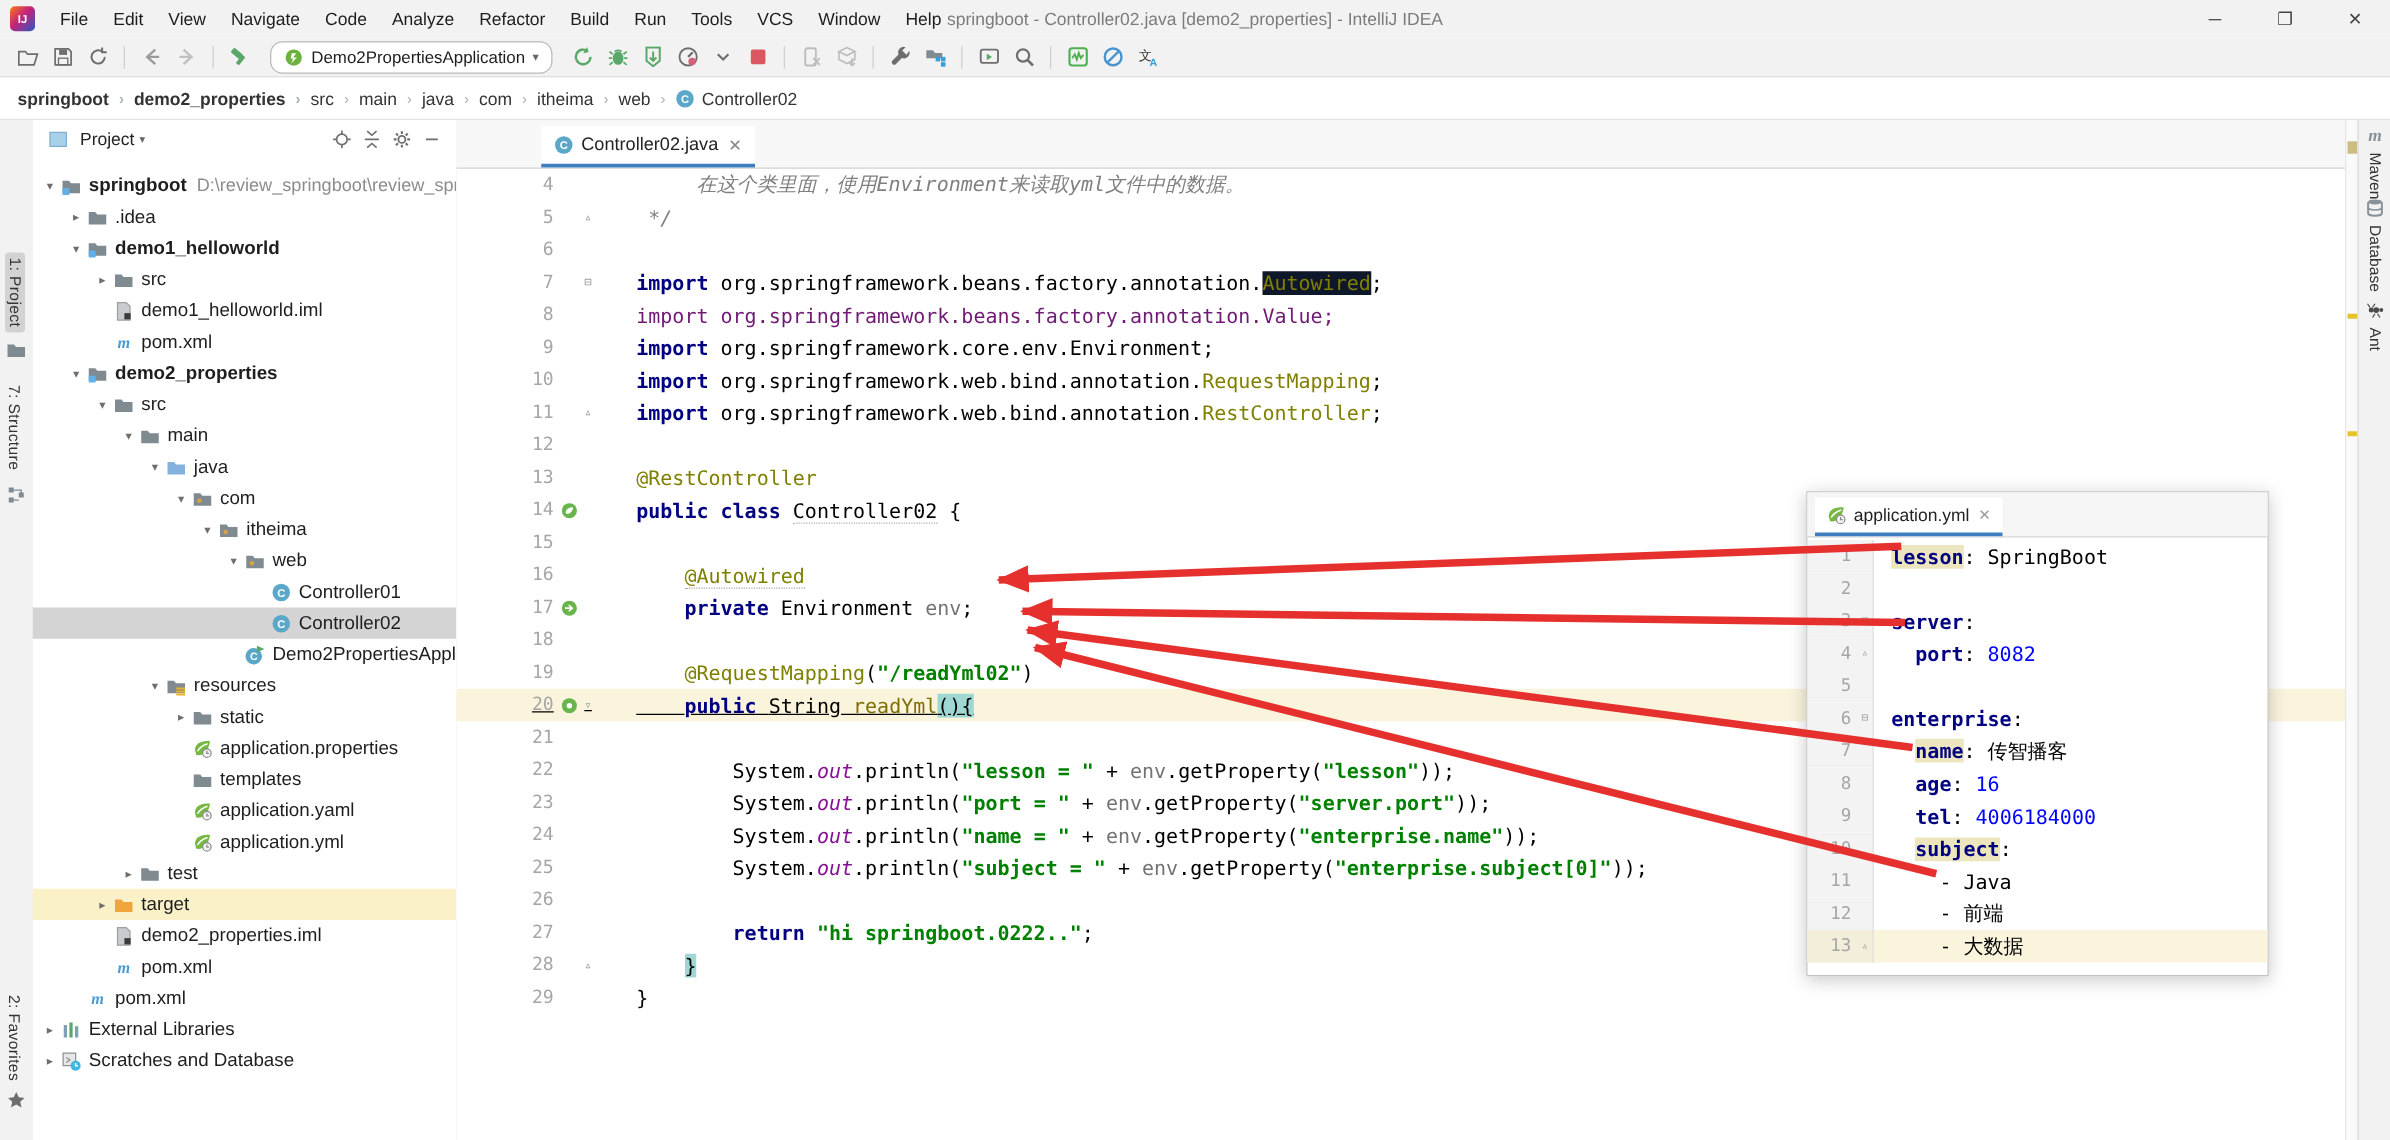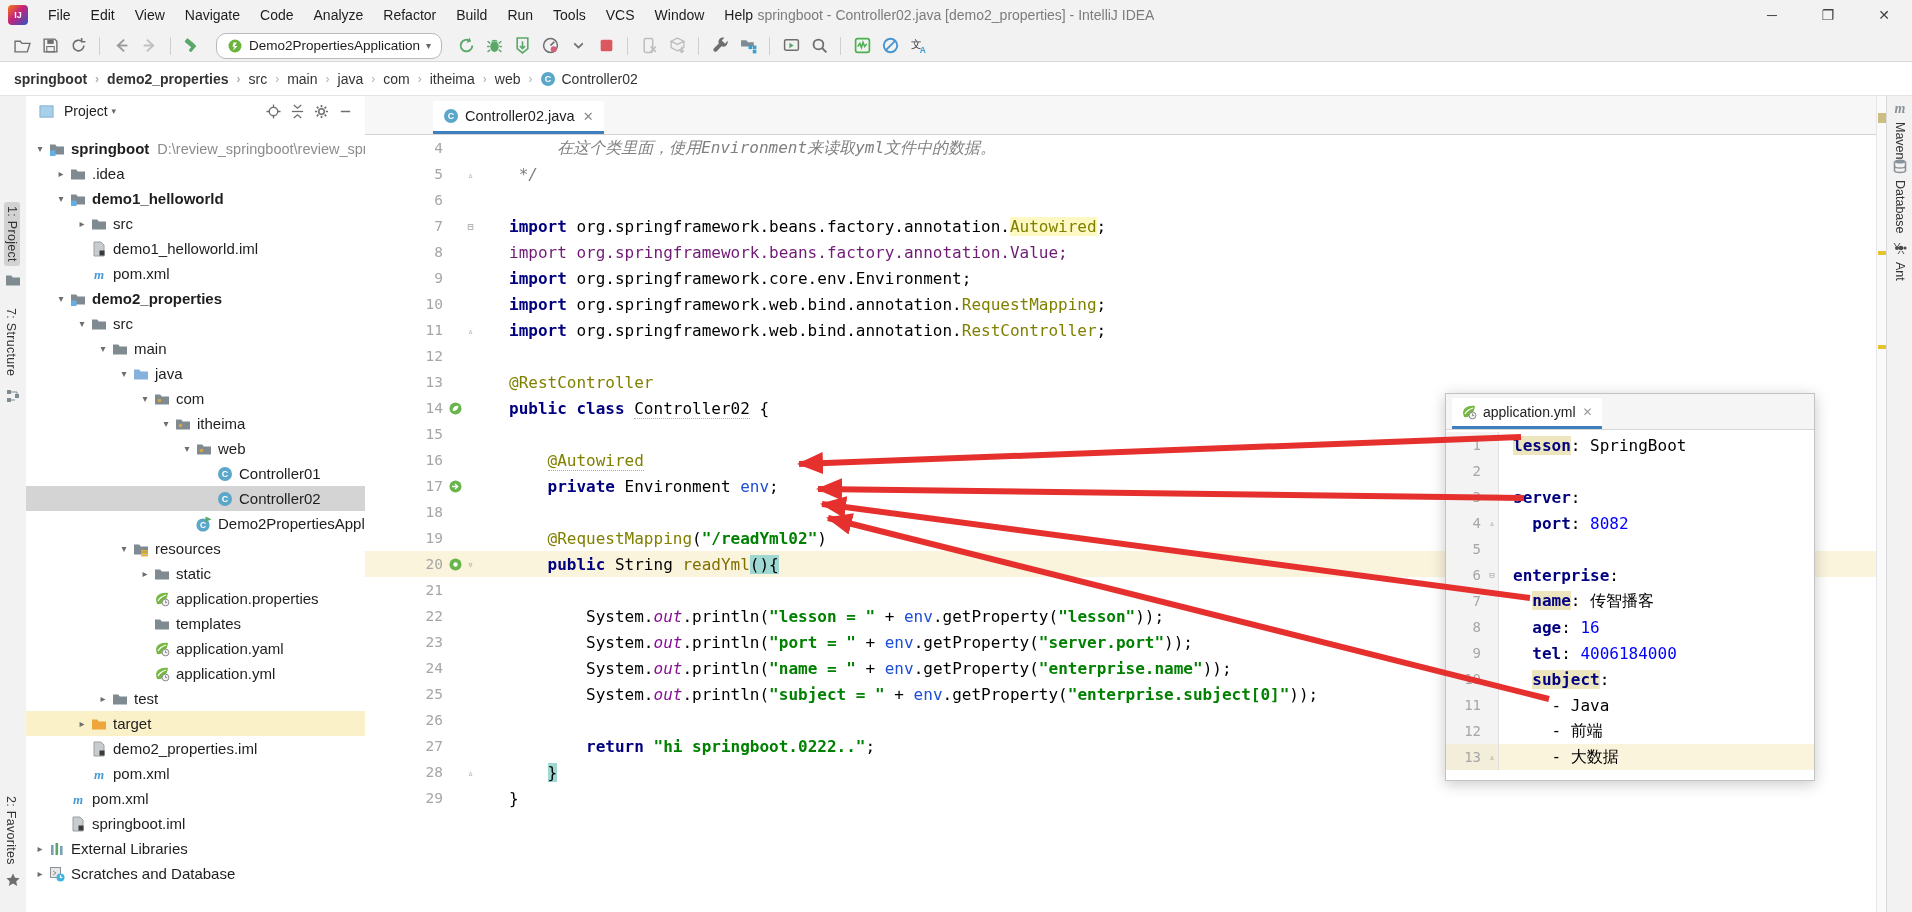--- a/index.html
+++ b/index.html
@@ -57,37 +57,37 @@
   .trow .sub{color:#8c8c8c;margin-left:8px;font-size:14.5px;}
   
   #editor{left:365px;top:96px;width:1511px;height:816px;background:#fff;overflow:hidden;}
   #tabbar{height:38px;background:#f7f7f7;border-bottom:1px solid #d4d4d4;display:flex;align-items:flex-end;}
   .etab{margin-left:68px;height:30px;background:#fff;display:flex;align-items:center;padding:0 10px;
         border-bottom:3px solid #3f7fc0;font-size:14.5px;color:#222;}
   .etab .ic{margin-right:6px;display:flex;}
   .etab .x{margin-left:8px;color:#888;font-size:13px;}
   #code{position:relative;font-family:"DejaVu Sans Mono",monospace;font-size:16px;}
   .cline{height:26px;display:flex;align-items:center;}
-  .cline.cur{background:#fbf4dd;}
+  .cline.cur{background:#fbf4dd;text-decoration:underline;}
   .gut{width:112px;flex:none;display:flex;align-items:center;justify-content:flex-end;height:26px;}
   .gut .num{color:#a6a6a6;font-size:14.5px;padding-right:6px;}
   .gut .gic{width:15px;height:26px;display:flex;align-items:center;}
   .gut .gic svg{width:13px;height:13px;}
   .gut .fold{width:13px;color:#9e9e9e;font-size:10px;text-align:center;}
   .ctext{white-space:pre;padding-left:32px;}
   
   .kw{color:#000080;font-weight:bold;}
   .pln{color:#000;}
   .cmt{color:#808080;font-style:italic;}
   .gray{color:#701a75;}
   .ann{color:#808000;}
   .annu{color:#808000;border-bottom:1px dotted #a8a8a8;}
-  .anntan{color:#808000;background:#fef9c3;}
+  .anntan{color:#808000;background:#0f172a;}
   .cls{color:#000;border-bottom:1px dotted #b0b0b0;}
-  .fld{color:#1d4ed8;}
+  .fld{color:#737373;}
   .sfld{color:#871094;font-style:italic;}
   .str{color:#008000;font-weight:bold;}
   .num{color:#0000ff;}
   .mth{color:#7f6e00;}
   .teal{background:#9fd8d2;color:#000;}
   .ykey{color:#000080;font-weight:bold;}
   .ykeytan{color:#000080;font-weight:bold;background:#ece5bd;}
   .ynum{color:#0000ff;}
   .ypln{color:#000;}
   
@@ -650,30 +650,20 @@
         </div>
         <div class="trow" style="padding-left: 27px;">
           <span class="arr"></span>
           <span class="ti">
             <svg viewBox="0 0 16 16">
               <text x="8" y="12.5" font-size="13" font-style="italic" font-weight="bold" fill="#4a9bd5" text-anchor="middle" font-family="serif">m</text>
             </svg>
           </span>
           <span class="lab">pom.xml</span>
         </div>
-        <div class="trow" style="padding-left: 27px;">
-          <span class="arr"></span>
-          <span class="ti">
-            <svg viewBox="0 0 16 16">
-              <path d="M3 1h7l3 3v11H3z" fill="#c8ccce" stroke="#9aa0a4"></path>
-              <rect x="8.5" y="9.5" width="5" height="5" fill="#3b3b3b"></rect>
-            </svg>
-          </span>
-          <span class="lab">springboot.iml</span>
-        </div>
         <div class="trow" style="padding-left: 6px;">
           <span class="arr">▸</span>
           <span class="ti">
             <svg viewBox="0 0 16 16">
               <rect x="2" y="4" width="2.6" height="10" fill="#7ca1b5"></rect>
               <rect x="6.5" y="2" width="2.6" height="12" fill="#59a869"></rect>
               <rect x="11" y="5" width="2.6" height="9" fill="#7ca1b5"></rect>
             </svg>
           </span>
           <span class="lab">External Libraries</span>

